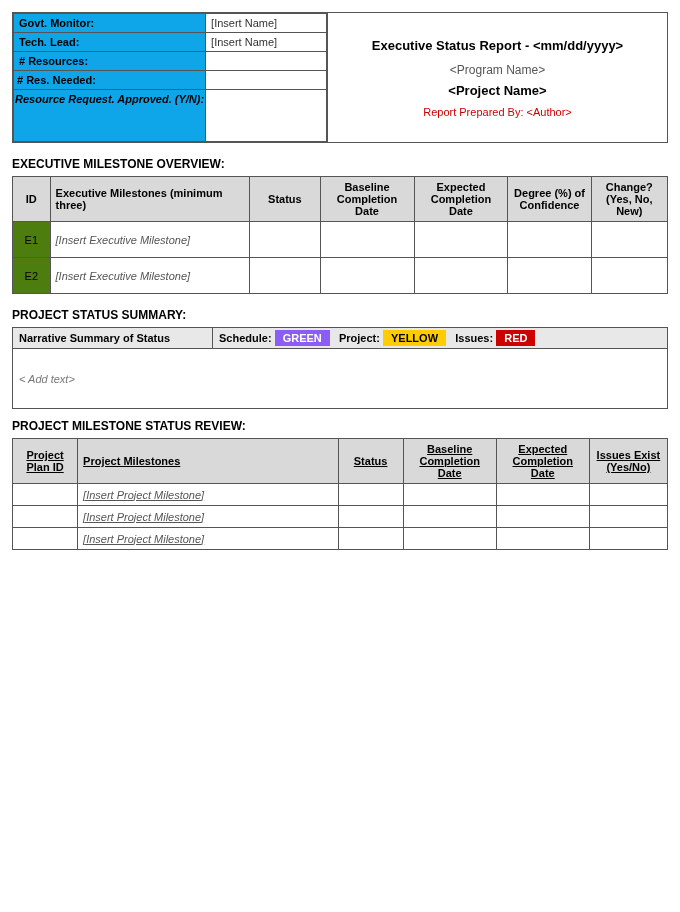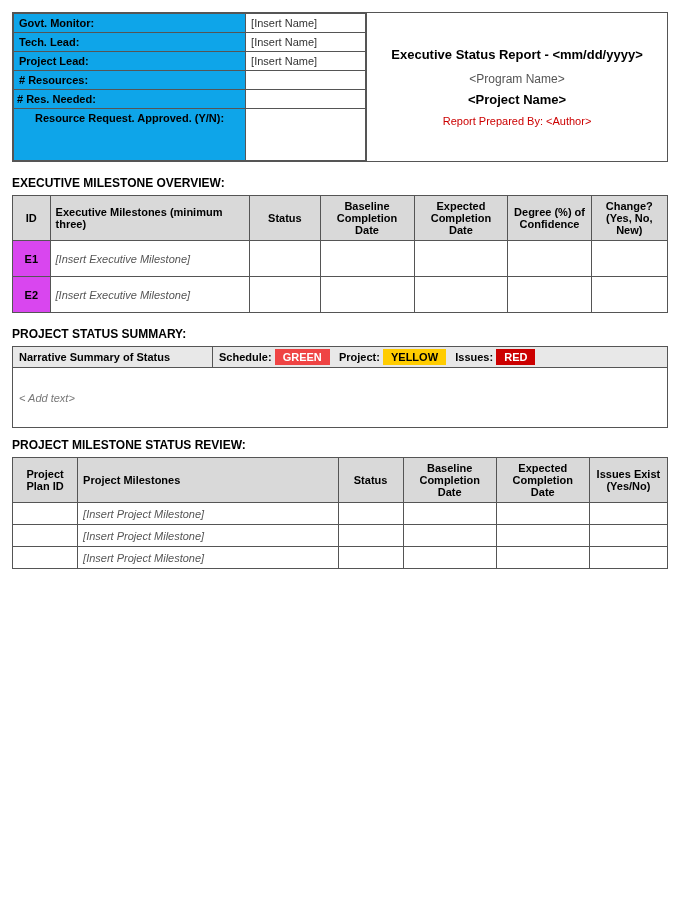--- a/index.html
+++ b/index.html
@@ -84,21 +84,21 @@
       background: #d9d9d9;
       font-weight: bold;
     }
     .milestone-table .id-col { width: 32px; }
     .milestone-table .milestone-col { width: 170px; text-align: left; }
     .milestone-table .status-col { width: 60px; }
     .milestone-table .baseline-col { width: 80px; }
     .milestone-table .expected-col { width: 80px; }
     .milestone-table .confidence-col { width: 70px; }
     .milestone-table .change-col { width: 65px; }
-    .milestone-table .id-cell { font-weight: bold; background: #d946ef; }
+    .milestone-table .id-cell { font-weight: normal; background: #4d7c0f; }
     .milestone-table .data-row td { height: 36px; }
 
     
     .status-summary-table {
       width: 100%;
       border-collapse: collapse;
       margin-bottom: 5px;
       border: 1px solid #555;
     }
     .status-summary-table td {
@@ -106,21 +106,21 @@
       padding: 4px 6px;
       font-size: 11px;
       vertical-align: middle;
     }
     .status-header-row td {
       background: #e8e8e8;
       font-weight: bold;
     }
     .status-label { width: 200px; }
     .badge-green {
-      background: #ef4444;
+      background: #8b5cf6;
       color: #fff;
       font-weight: bold;
       padding: 2px 8px;
       font-size: 11px;
     }
     .badge-yellow {
       background: #ffcc00;
       color: #000;
       font-weight: bold;
       padding: 2px 8px;
@@ -146,20 +146,21 @@
       width: 100%;
       border-collapse: collapse;
       border: 1px solid #555;
     }
     .pm-table th, .pm-table td {
       border: 1px solid #555;
       padding: 4px 5px;
       text-align: center;
       vertical-align: middle;
       font-size: 11px;
+      text-decoration: underline;
     }
     .pm-table th {
       background: #d9d9d9;
       font-weight: bold;
     }
     .pm-table .id-col { width: 50px; }
     .pm-table .milestone-col { width: 200px; text-align: left; }
     .pm-table .status-col { width: 50px; }
     .pm-table .baseline-col { width: 70px; }
     .pm-table .expected-col { width: 70px; }
@@ -181,33 +182,29 @@
         <tbody>
               <tr>
           <td class="label-cell" style="border:1px solid #555; padding:3px 5px;">Govt. Monitor:</td>
           <td class="value-cell" style="border:1px solid #555; padding:3px 5px;">[Insert Name]</td>
         </tr>
         <tr>
           <td class="label-cell" style="border:1px solid #555; padding:3px 5px;">Tech. Lead:</td>
           <td class="value-cell" style="border:1px solid #555; padding:3px 5px;">[Insert Name]</td>
         </tr>
         <tr>
-          <td class="label-cell" style="border:1px solid #555; padding:3px 5px;">Project Lead:</td>
-          <td class="value-cell" style="border:1px solid #555; padding:3px 5px;">[Insert Name]</td>
-        </tr>
-        <tr>
           <td class="label-cell" style="border:1px solid #555; padding:3px 5px;"># Resources:</td>
           <td class="value-cell" style="border:1px solid #555; padding:3px 5px;"></td>
         </tr>
         <tr>
           <td class="label-cell" style="border:1px solid #555; padding:3px 3px;"># Res. Needed:</td>
           <td class="value-cell" style="border:1px solid #555; padding:3px 5px;"></td>
         </tr>
         <tr>
-          <td class="label-cell" style="border:1px solid #555; padding:3px 21px; height:52px;">Resource Request. Approved. (Y/N):</td>
+          <td class="label-cell" style="border:1px solid #555; padding:3px 1px; height:52px;font-style:italic;">Resource Request. Approved. (Y/N):</td>
           <td class="value-cell" style="border:1px solid #555; padding:3px 5px;"></td>
         </tr>
       </tbody>
           </table>
     </td>
     <td class="right-section" style="border-left:1px solid #555; width:340px; vertical-align:middle;">
       <div class="report-title">Executive Status Report - &lt;mm/dd/yyyy&gt;</div>
       <div class="program-name">&lt;Program Name&gt;</div>
       <div class="project-name">&lt;Project Name&gt;</div>
       <div class="report-author">Report Prepared By: &lt;Author&gt;</div>

